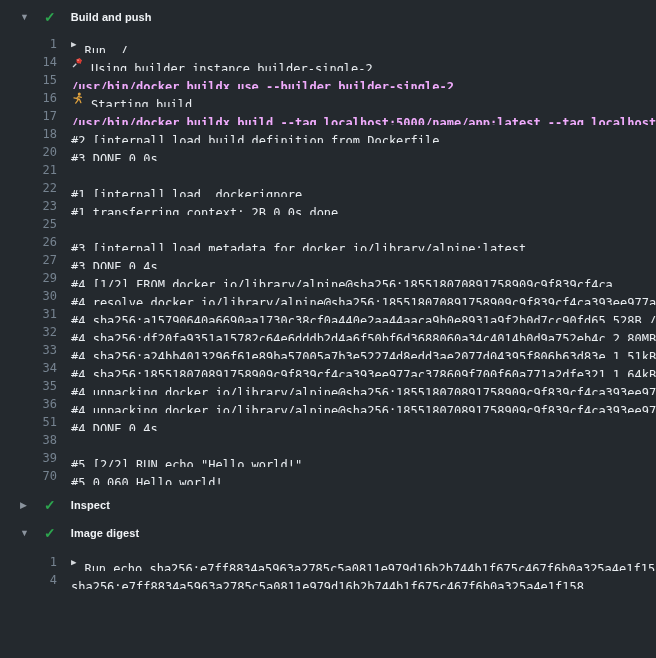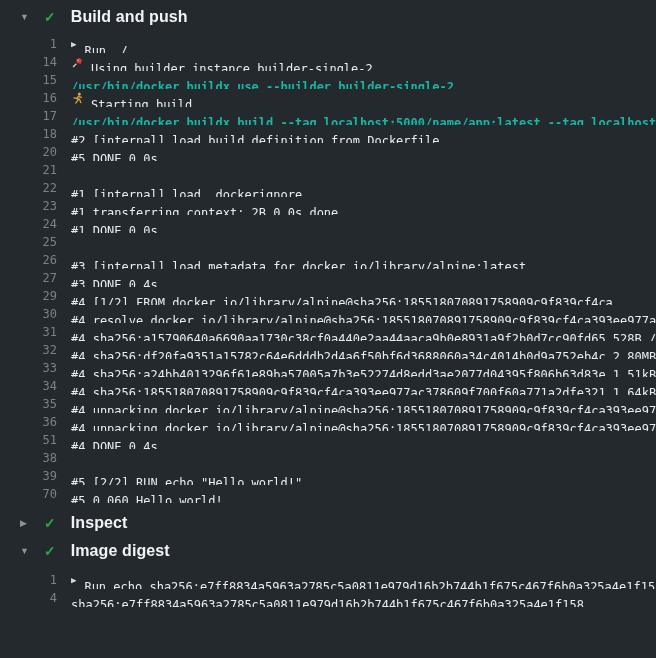--- a/index.html
+++ b/index.html
@@ -14,39 +14,39 @@
   }
   .tri{
     width:10px;margin-left:20px;font-size:9px;color:#8b949e;flex:none;
     line-height:1;
   }
   .check{
     margin-left:14px;color:#2da44e;font-size:14px;font-weight:bold;flex:none;
     line-height:1;
   }
   .section-title{
-    margin-left:15px;color:#f0f3f6;font-size:16px;font-weight:600;
+    margin-left:15px;color:#f0f3f6;font-size:11px;font-weight:600;
     letter-spacing:.1px;
   }
   .loglines{padding:4px 0 6px 0;}
   .loglines.digest{padding:6px 0 3px 0;}
   .logline{
     display:flex;height:18px;line-height:18px;overflow:hidden;
     font-family:"DejaVu Sans Mono","Liberation Mono",monospace;font-size:12px;
   }
   .ln{
     flex:none;width:57px;text-align:right;color:#768390;cursor:pointer;
     user-select:none;
   }
   .lcontent{
     flex:none;margin-left:14px;white-space:pre;display:flex;align-items:center;
     height:18px;line-height:18px;
   }
   .ltext{white-space:pre;color:#e9edf1;margin-top:14px;}
-  .ltext.command{color:#14b8a6;font-weight:bold;}
+  .ltext.command{color:#f0abfc;font-weight:bold;}
   .runarrow{
     color:#d6dade;font-size:9px;margin-right:8px;flex:none;line-height:1;
   }
   .lineicon{flex:none;width:13px;height:13px;margin-right:7px;}
 </style>
 </head>
 <body>
 
 <div class="log-viewer" id="viewer">
     <div class="section-header">
@@ -82,37 +82,33 @@
       <div class="logline">
         <span class="ln">17</span>
         <span class="lcontent"><span class="ltext command">/usr/bin/docker buildx build --tag localhost:5000/name/app:latest --tag localhost:50</span></span>
       </div>
       <div class="logline">
         <span class="ln">18</span>
         <span class="lcontent"><span class="ltext">#2 [internal] load build definition from Dockerfile</span></span>
       </div>
       <div class="logline">
         <span class="ln">20</span>
-        <span class="lcontent"><span class="ltext">#5 DONE 0.0s</span></span>
+        <span class="lcontent"><span class="ltext">#3 DONE 0.0s</span></span>
       </div>
       <div class="logline">
         <span class="ln">21</span>
         <span class="lcontent"><span class="ltext"></span></span>
       </div>
       <div class="logline">
         <span class="ln">22</span>
         <span class="lcontent"><span class="ltext">#1 [internal] load .dockerignore</span></span>
       </div>
       <div class="logline">
         <span class="ln">23</span>
         <span class="lcontent"><span class="ltext">#1 transferring context: 2B 0.0s done</span></span>
-      </div>
-      <div class="logline">
-        <span class="ln">24</span>
-        <span class="lcontent"><span class="ltext">#1 DONE 0.0s</span></span>
       </div>
       <div class="logline">
         <span class="ln">25</span>
         <span class="lcontent"><span class="ltext"></span></span>
       </div>
       <div class="logline">
         <span class="ln">26</span>
         <span class="lcontent"><span class="ltext">#3 [internal] load metadata for docker.io/library/alpine:latest</span></span>
       </div>
       <div class="logline">

